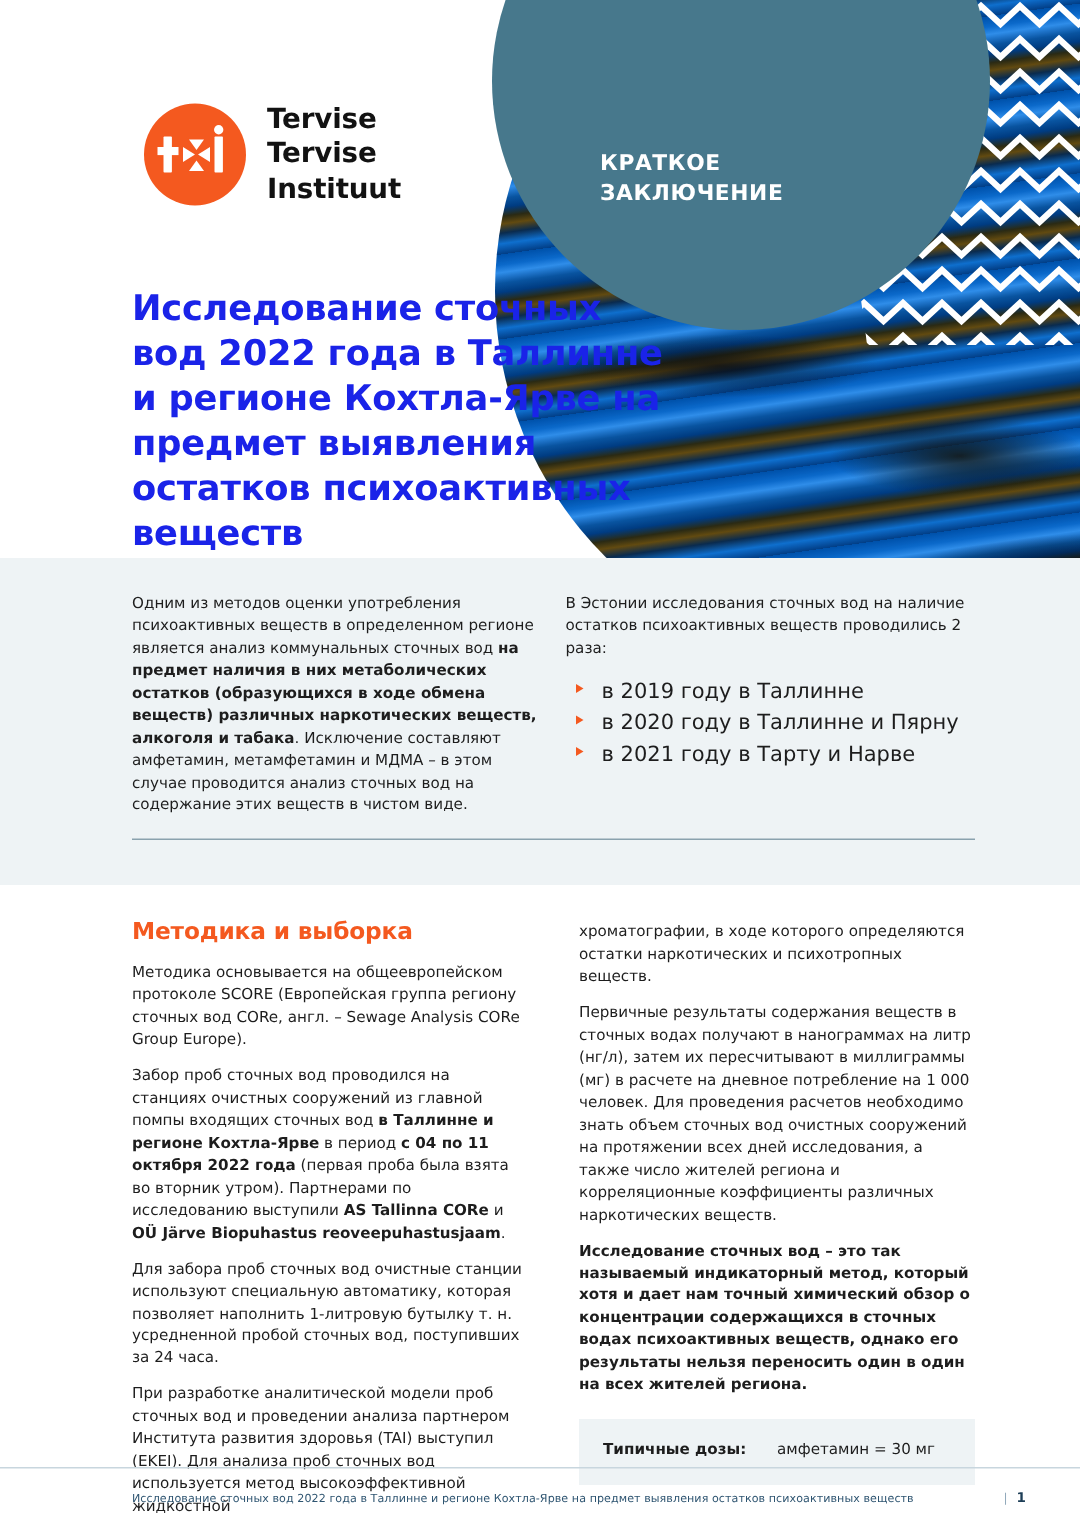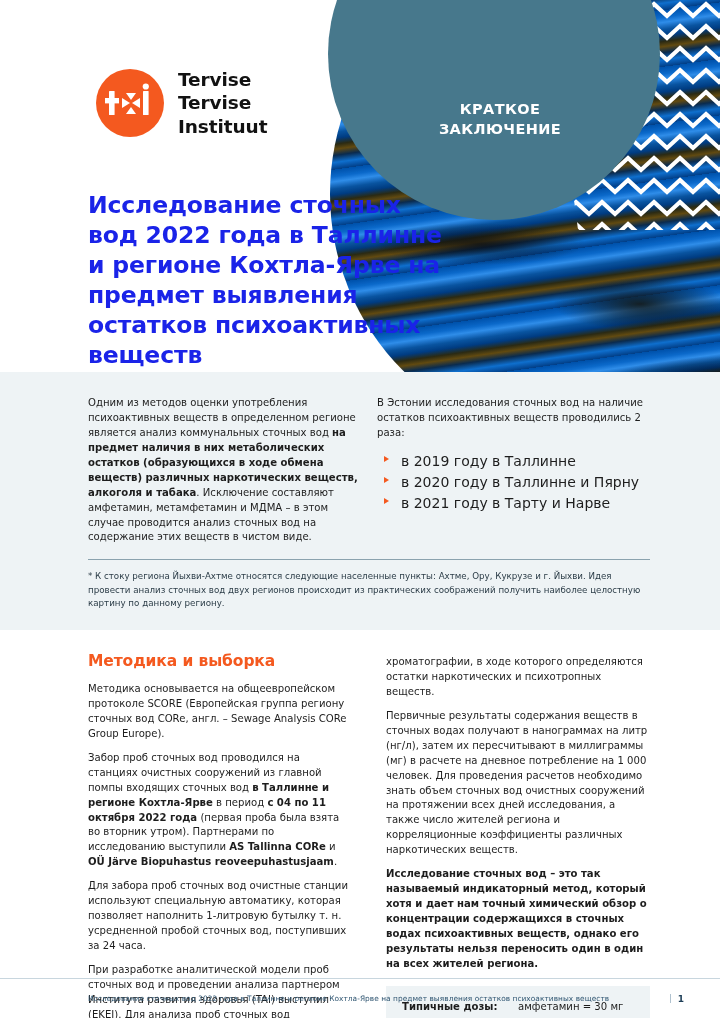--- a/index.html
+++ b/index.html
@@ -69,21 +69,20 @@
     width: 332px;
     height: 332px;
     border-radius: 50%;
     background: #47788c;
   }
   .kicker {
     position: absolute;
     left: 400px;
     top: 100px;
     width: 200px;
-    text-align: center;
     color: #ffffff;
     font-size: 14.5px;
     font-weight: 700;
     line-height: 1.35;
     letter-spacing: 0.4px;
   }
   .kicker div { white-space: nowrap; }
 
   
   .logo-wrap {
@@ -311,21 +310,20 @@
       <ul class="bullets">
         <li><span class="tri"></span><span>в 2019 году в Таллинне</span></li>
         <li><span class="tri"></span><span>в 2020 году в Таллинне и Пярну</span></li>
         <li><span class="tri"></span><span>в 2021 году в Тарту и Нарве</span></li>
       </ul>
     </div>
 
   </div>
 
   <div class="rule"></div>
-  <div class="footnote">*  К стоку региона Йыхви-Ахтме относятся следующие населенные пункты: Ахтме, Ору, Кукрузе и г. Йыхви. Идея провести анализ сточных вод двух регионов происходит из практических соображений получить наиболее целостную картину по данному региону.</div>
 </div>
 
 <div class="main">
 
   <div class="col">
     <div class="section-title">Методика и выборка</div>
     <div class="body-text">
       <p>Методика основывается на общеевропейском протоколе SCORE (Европейская группа региону сточных вод CORe, англ. – Sewage Analysis CORe Group Europe).</p>
       <p>Забор проб сточных вод проводился на станциях очистных сооружений из главной помпы входящих сточных вод <b>в Таллинне и регионе Кохтла-Ярве</b> в период <b>с 04 по 11 октября 2022 года</b> (первая проба была взята во вторник утром). Партнерами по исследованию выступили <b>AS Tallinna CORe</b> и <b>OÜ Järve Biopuhastus reoveepuhastusjaam</b>.</p>
       <p>Для забора проб сточных вод очистные станции используют специальную автоматику, которая позволяет наполнить 1-литровую бутылку т. н. усредненной пробой сточных вод, поступивших за 24 часа.</p>

